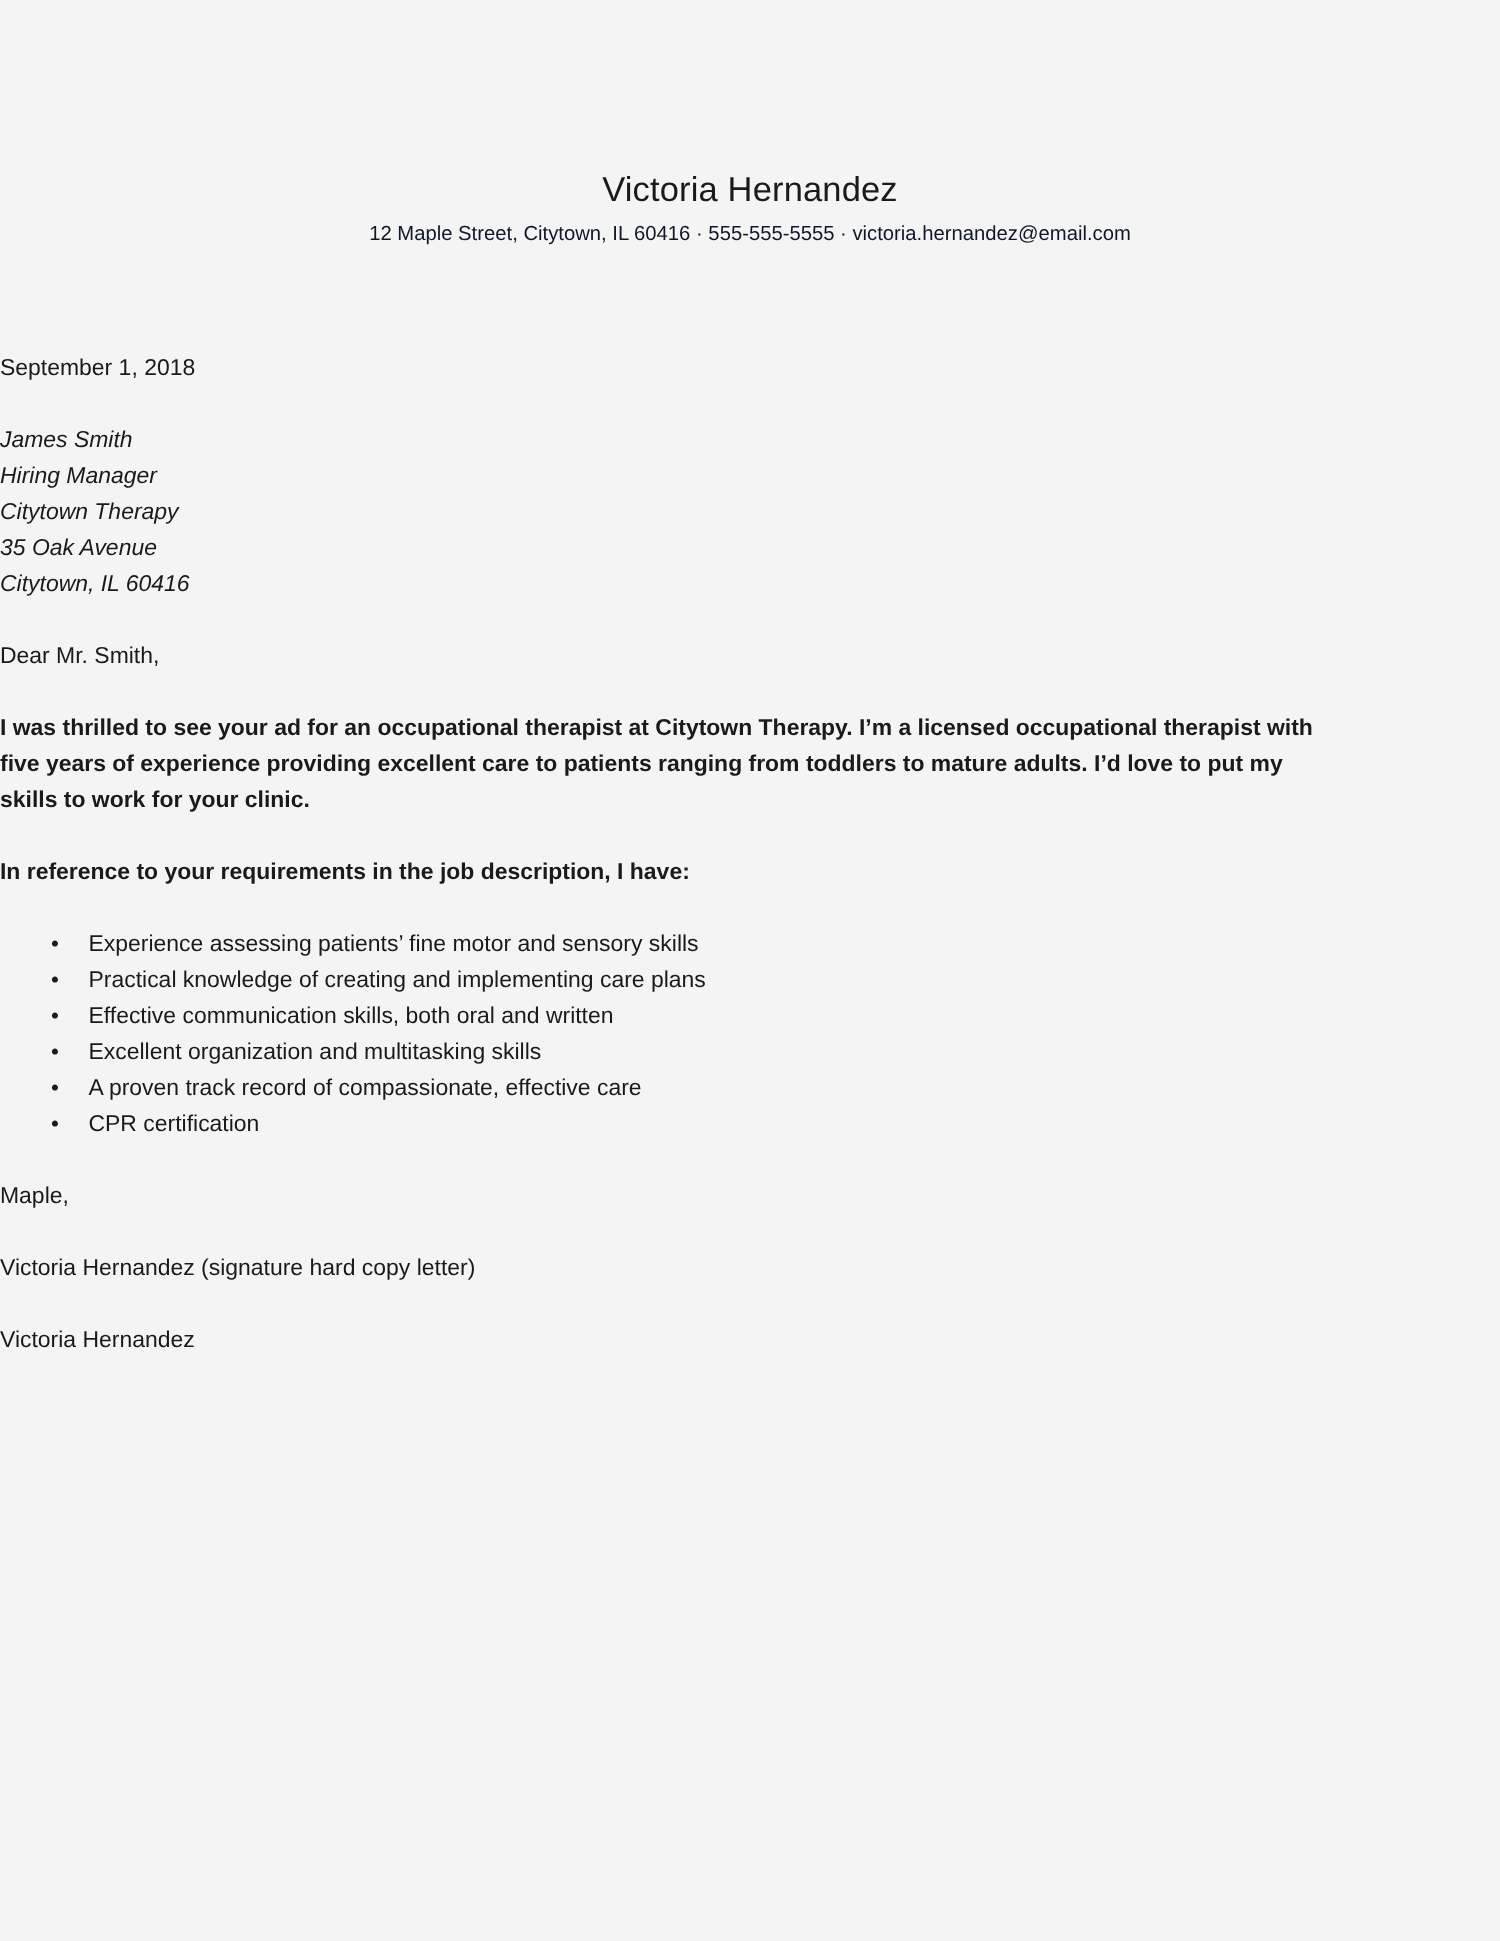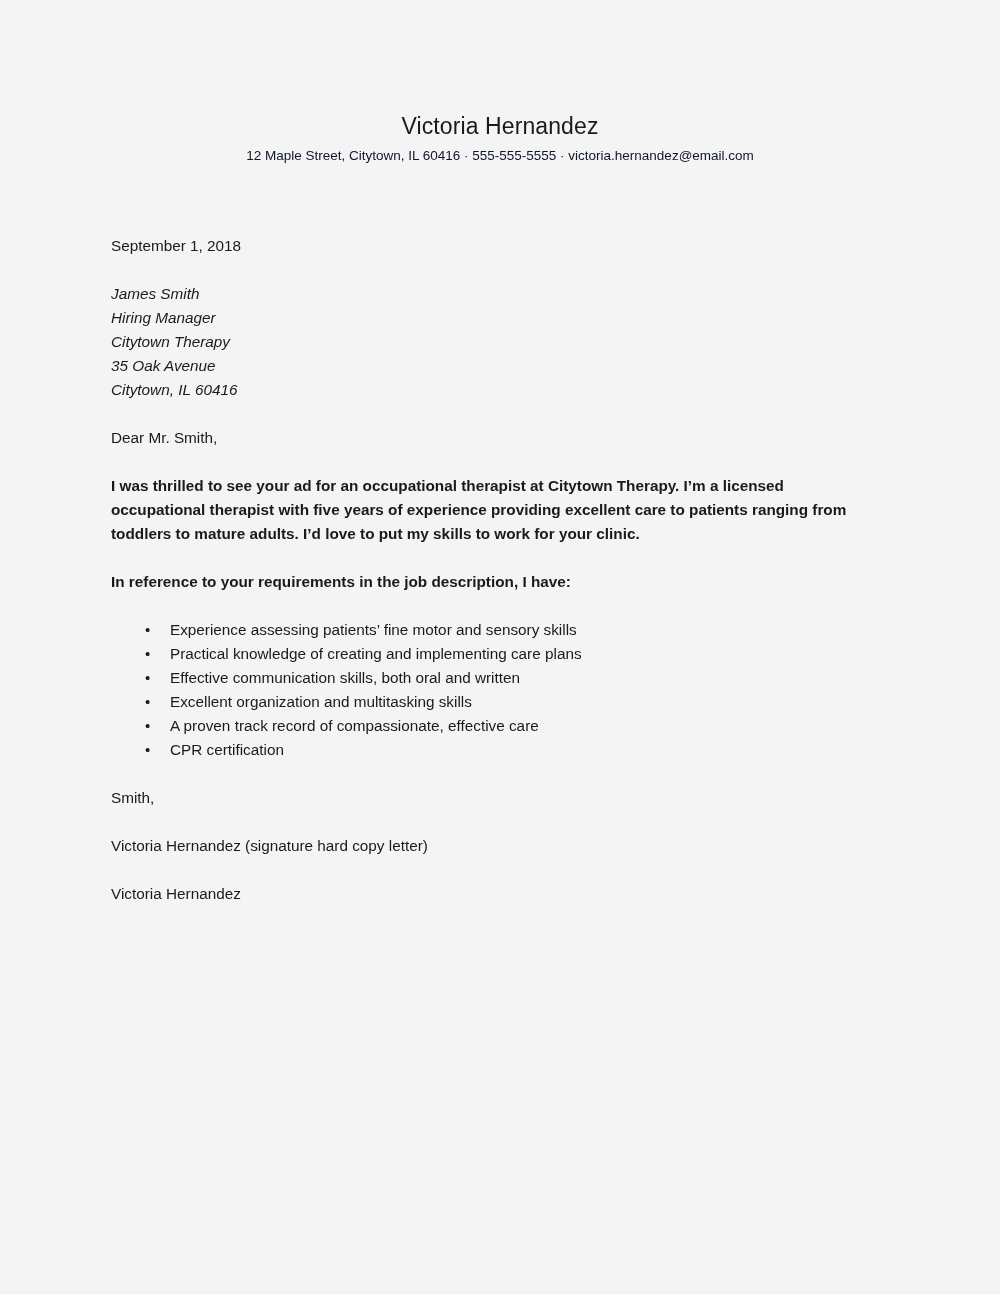--- a/index.html
+++ b/index.html
@@ -37,21 +37,20 @@
   }
   .sender-contact {
     font-size: 13.5px;
     line-height: 20px;
     margin: 6px 0 0 0;
     color: #0f172a;
   }
 
   
   .letter-body {
-    margin-left: 111px;
     margin-right: 122px;
     margin-top: 0;
     padding-top: 68px;
     font-size: 15.3px;
     line-height: 24px;
   }
 
   .date-line {
     margin: 0;
   }
@@ -157,20 +156,20 @@
         <span class="bullet-dot">•</span>
         <span>A proven track record of compassionate, effective care</span>
       </li>
       <li>
         <span class="bullet-dot">•</span>
         <span>CPR certification</span>
       </li>
     </ul>
 
 
-    <p class="closing-salutation">Smith,</p>
+    <p class="closing-salutation">Maple,</p>
 
     <p class="signature-note">Victoria Hernandez (signature hard copy letter)</p>
 
     <p class="signature-name">Victoria Hernandez</p>
 
   </main>
 </div>
 
 </body></html>

